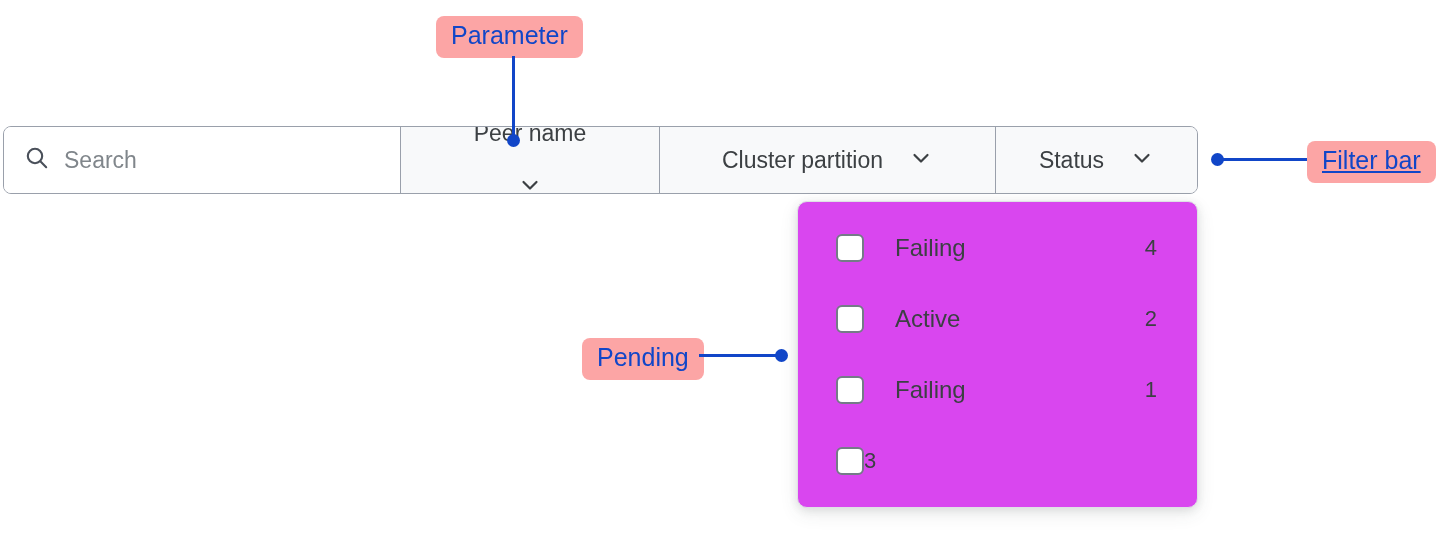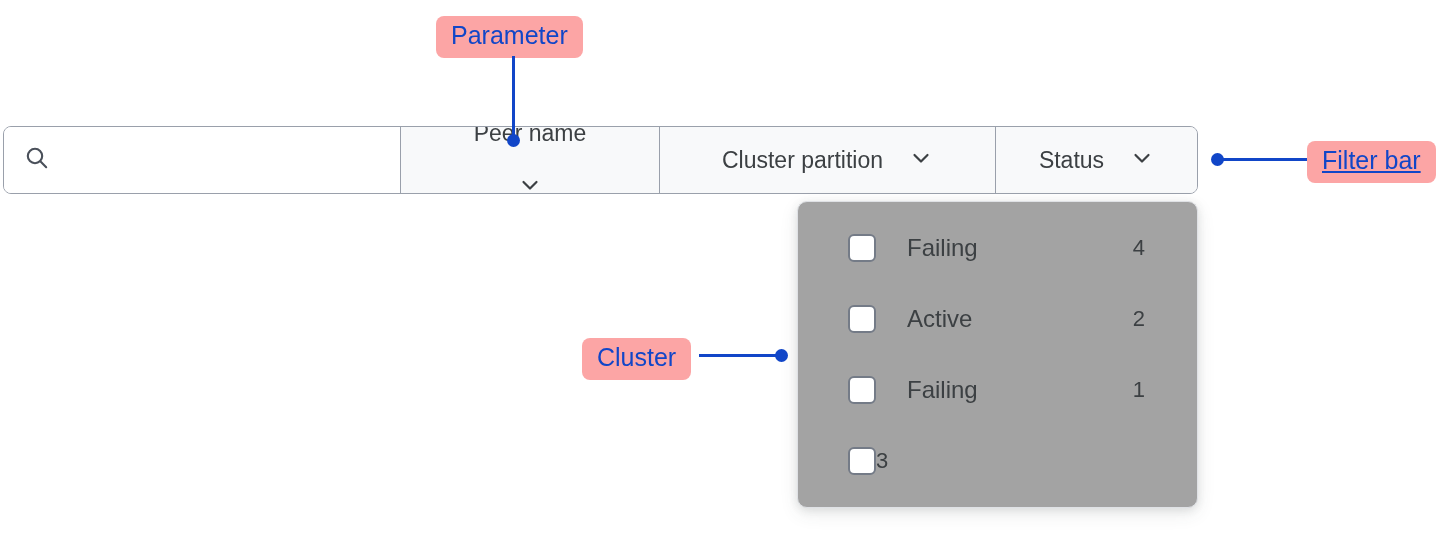--- a/index.html
+++ b/index.html
@@ -77,26 +77,26 @@
   }
   .chevron { flex: 0 0 auto; display: block; }
 
   
   .dropdown-panel {
     position: absolute;
     left: 797px;
     top: 201px;
     width: 401px;
     height: 307px;
-    background: #a3a3a3;
+    background: #d946ef;
     border: 1px solid #dfe1e5;
     border-radius: 10px;
     box-shadow: 0 2px 8px rgba(60,64,67,0.12), 0 6px 18px rgba(60,64,67,0.10);
     box-sizing: border-box;
-    padding: 17px 16px;
+    padding: 17px 4px;
     display: flex;
     flex-direction: column;
     justify-content: space-between;
   }
 
   .option-row {
     display: flex;
     align-items: center;
     height: 58px;
     padding: 0 36px 0 34px;
@@ -173,20 +173,21 @@
 
 <div class="filter-bar">
 
   <div class="search-segment">
     <span class="search-icon">
       <svg width="26" height="26" viewBox="0 0 26 26" fill="none" aria-hidden="true">
         <circle cx="11" cy="11" r="7.2" stroke="#4a505a" stroke-width="2.1"></circle>
         <line x1="16.3" y1="16.3" x2="22.2" y2="22.2" stroke="#4a505a" stroke-width="2.1" stroke-linecap="round"></line>
       </svg>
     </span>
+    <input class="search-input" type="text" placeholder="Search" value="" style="">
   </div>
 
   <div class="filter-segment seg-peer">
     <span class="filter-label">Peer name</span>
     <span class="chevron">
       <svg width="24" height="24" viewBox="0 0 24 24" fill="none" aria-hidden="true">
         <path d="M5.5 9 L12 15.5 L18.5 9" stroke="#3c4043" stroke-width="2.2" stroke-linecap="round" stroke-linejoin="round"></path>
       </svg>
     </span>
   </div>
@@ -239,15 +240,15 @@
 </div>
 
 <div class="anno-badge anno-param">Parameter</div>
 <div class="anno-line anno-line-v line-param"></div>
 <div class="anno-dot dot-param"></div>
 
 <div class="anno-badge anno-filterbar">Filter bar</div>
 <div class="anno-line anno-line-h line-filterbar"></div>
 <div class="anno-dot dot-filterbar"></div>
 
-<div class="anno-badge anno-values">Cluster</div>
+<div class="anno-badge anno-values">Pending</div>
 <div class="anno-line anno-line-h line-values"></div>
 <div class="anno-dot dot-values"></div>
 
 </body></html>

